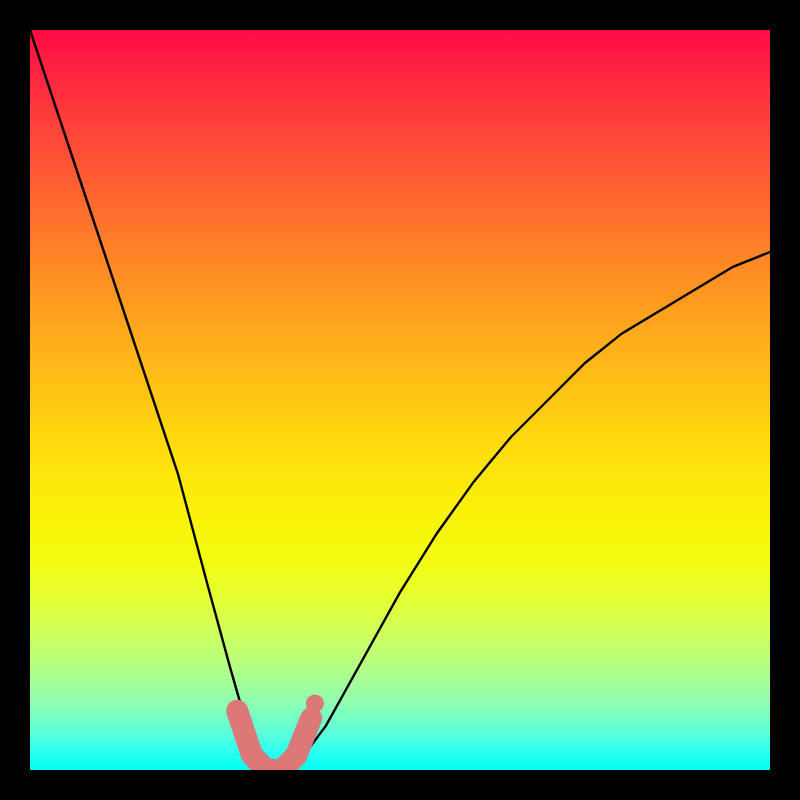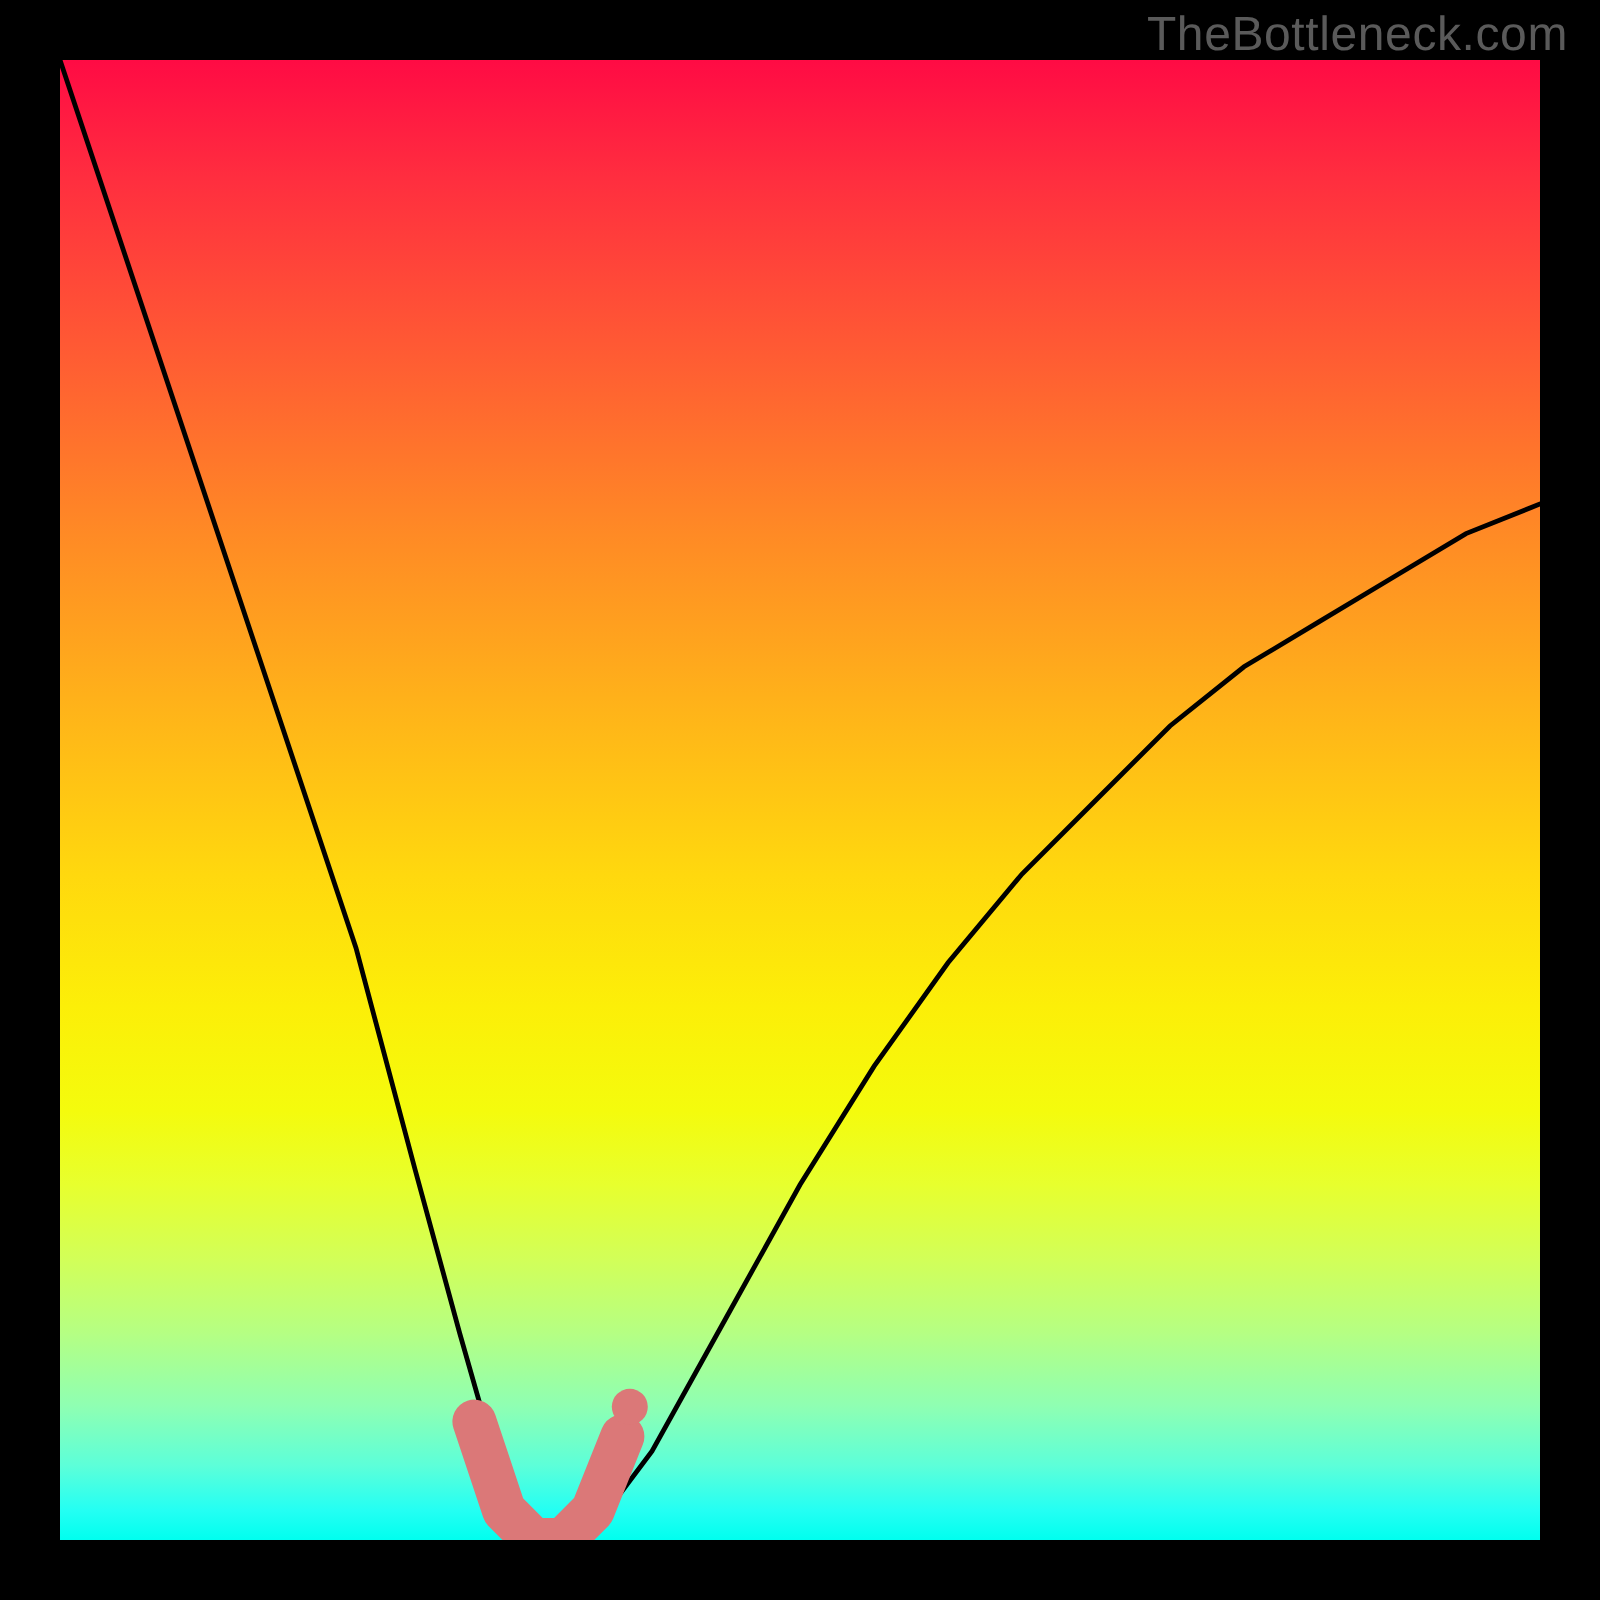--- a/index.html
+++ b/index.html
@@ -54,21 +54,20 @@
     position: absolute;
     inset: 0;
     width: 740px;
     height: 740px;
   }
 </style>
 </head>
 <body>
 
 <div class="frame">
-  <div class="watermark">TheBottleneck.com</div>
 
   <div class="plot">
     <div class="gradient"></div>
     <svg class="overlay" viewBox="0 0 740 740" preserveAspectRatio="none">
       <path fill="none" stroke="#000" stroke-width="2.4" stroke-linecap="round" d="M0.0 0.0 L37.0 111.0 L74.0 222.0 L111.0 333.0 L148.0 444.0 L177.6 555.0 L199.8 636.4 L214.6 688.2 L229.4 725.2 L244.2 740.0 L259.0 740.0 L273.8 725.2 L296.0 695.6 L333.0 629.0 L370.0 562.4 L407.0 503.2 L444.0 451.4 L481.0 407.0 L518.0 370.0 L555.0 333.0 L592.0 303.4 L629.0 281.2 L666.0 259.0 L703.0 236.8 L740.0 222.0"></path>
       <path fill="none" stroke="#db7878" stroke-width="22" stroke-linecap="round" stroke-linejoin="round" d="M207.2 680.8 L222.0 725.2 L236.8 740.0 L251.6 740.0 L266.4 725.2 L281.2 688.2"></path>
       <circle r="9" fill="#db7878" cx="284.9" cy="673.4"></circle>
     </svg>
   </div>
 </div>

